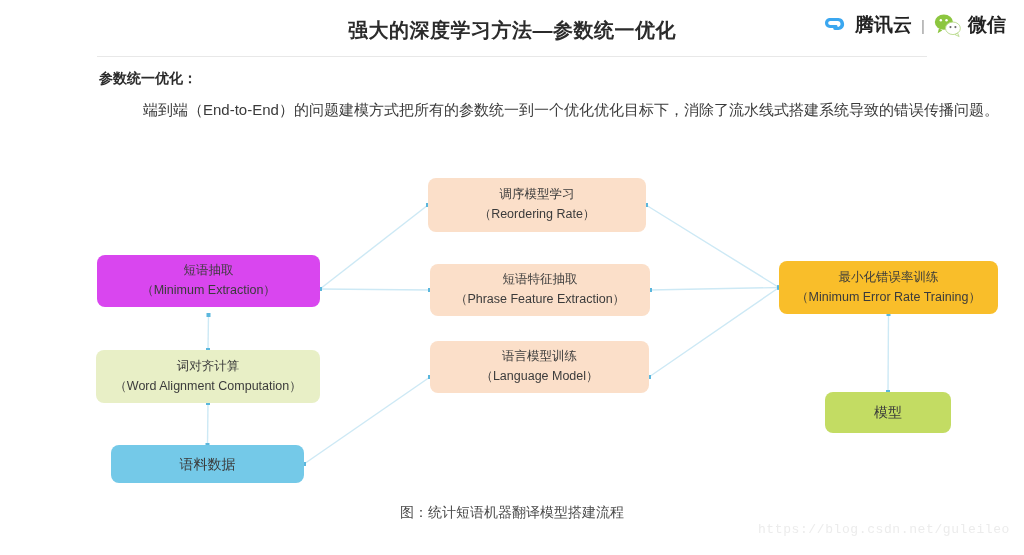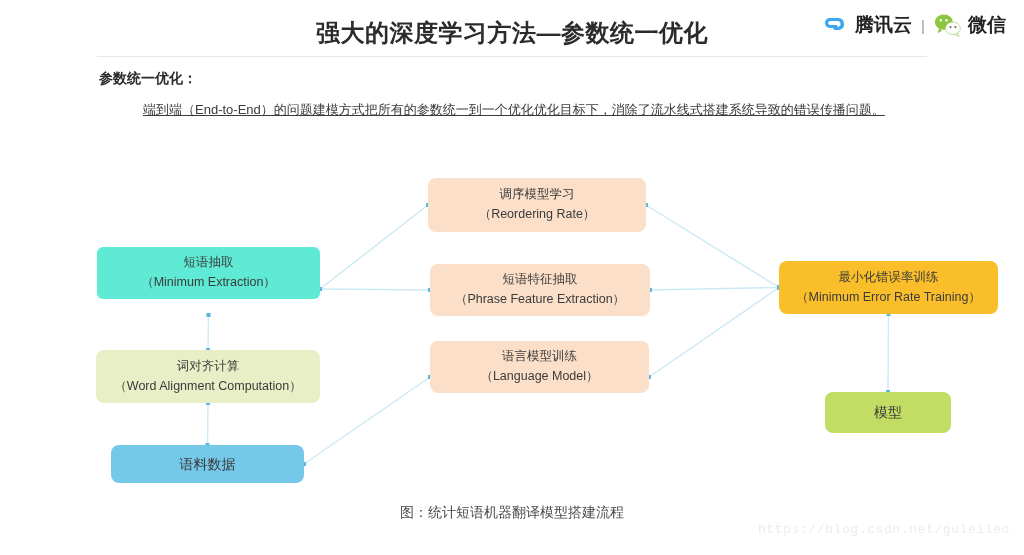--- a/index.html
+++ b/index.html
@@ -21,21 +21,21 @@
     position: absolute;
     left: 0; top: 0;
     width: 1024px;
     height: 56px;
   }
   .page-title {
     position: absolute;
     left: 0; top: 17px;
     width: 1024px;
     text-align: center;
-    font-size: 24px;
+    font-size: 20px;
     font-weight: bold;
     color: #2b2b2b;
     letter-spacing: 0.5px;
   }
   .brand-logos {
     position: absolute;
     right: 18px;
     top: 10px;
     display: flex;
     align-items: center;
@@ -72,25 +72,24 @@
   .section-heading {
     position: absolute;
     left: 99px; top: 70px;
     font-size: 14px;
     font-weight: bold;
     color: #2b2b2b;
   }
   .section-body {
     position: absolute;
     left: 143px; top: 101px;
-    font-size: 13px;
+    font-size: 15px;
     color: #3a3a3a;
     line-height: 18px;
     white-space: nowrap;
-    text-decoration: underline;
   }
 
   
   .flow {
     position: absolute;
     left: 0; top: 0;
     width: 1024px;
     height: 555px;
   }
   .connectors {
@@ -205,21 +204,21 @@
       <rect x="428" y="375" width="4" height="4" fill="#5bb7dd"></rect>
       <line x1="888.5" y1="314" x2="888" y2="392" stroke="#CDE9F5" stroke-width="1.4"></line>
       <rect x="886.5" y="312" width="4" height="4" fill="#5bb7dd"></rect>
       <rect x="886" y="390" width="4" height="4" fill="#5bb7dd"></rect>
     </svg>
   <div id="nodes-layer">
       <div class="node" style="left: 428px; top: 178px; width: 218px; height: 54px; background: rgb(251, 223, 201);">
         <div class="cn">调序模型学习</div>
         <div class="en">（Reordering Rate）</div>
       </div>
-      <div class="node" style="left: 97px; top: 247px; width: 223px; height: 52px; background: #5eead4; border-radius: 6px;">
+      <div class="node" style="left: 97px; top: 255px; width: 223px; height: 52px; background: #d946ef;">
         <div class="cn">短语抽取</div>
         <div class="en">（Minimum Extraction）</div>
       </div>
       <div class="node" style="left: 430px; top: 264px; width: 220px; height: 52px; background: rgb(251, 223, 201);">
         <div class="cn">短语特征抽取</div>
         <div class="en">（Phrase Feature Extraction）</div>
       </div>
       <div class="node" style="left: 779px; top: 261px; width: 219px; height: 53px; background: rgb(249, 190, 42);">
         <div class="cn">最小化错误率训练</div>
         <div class="en">（Minimum Error Rate Training）</div>

